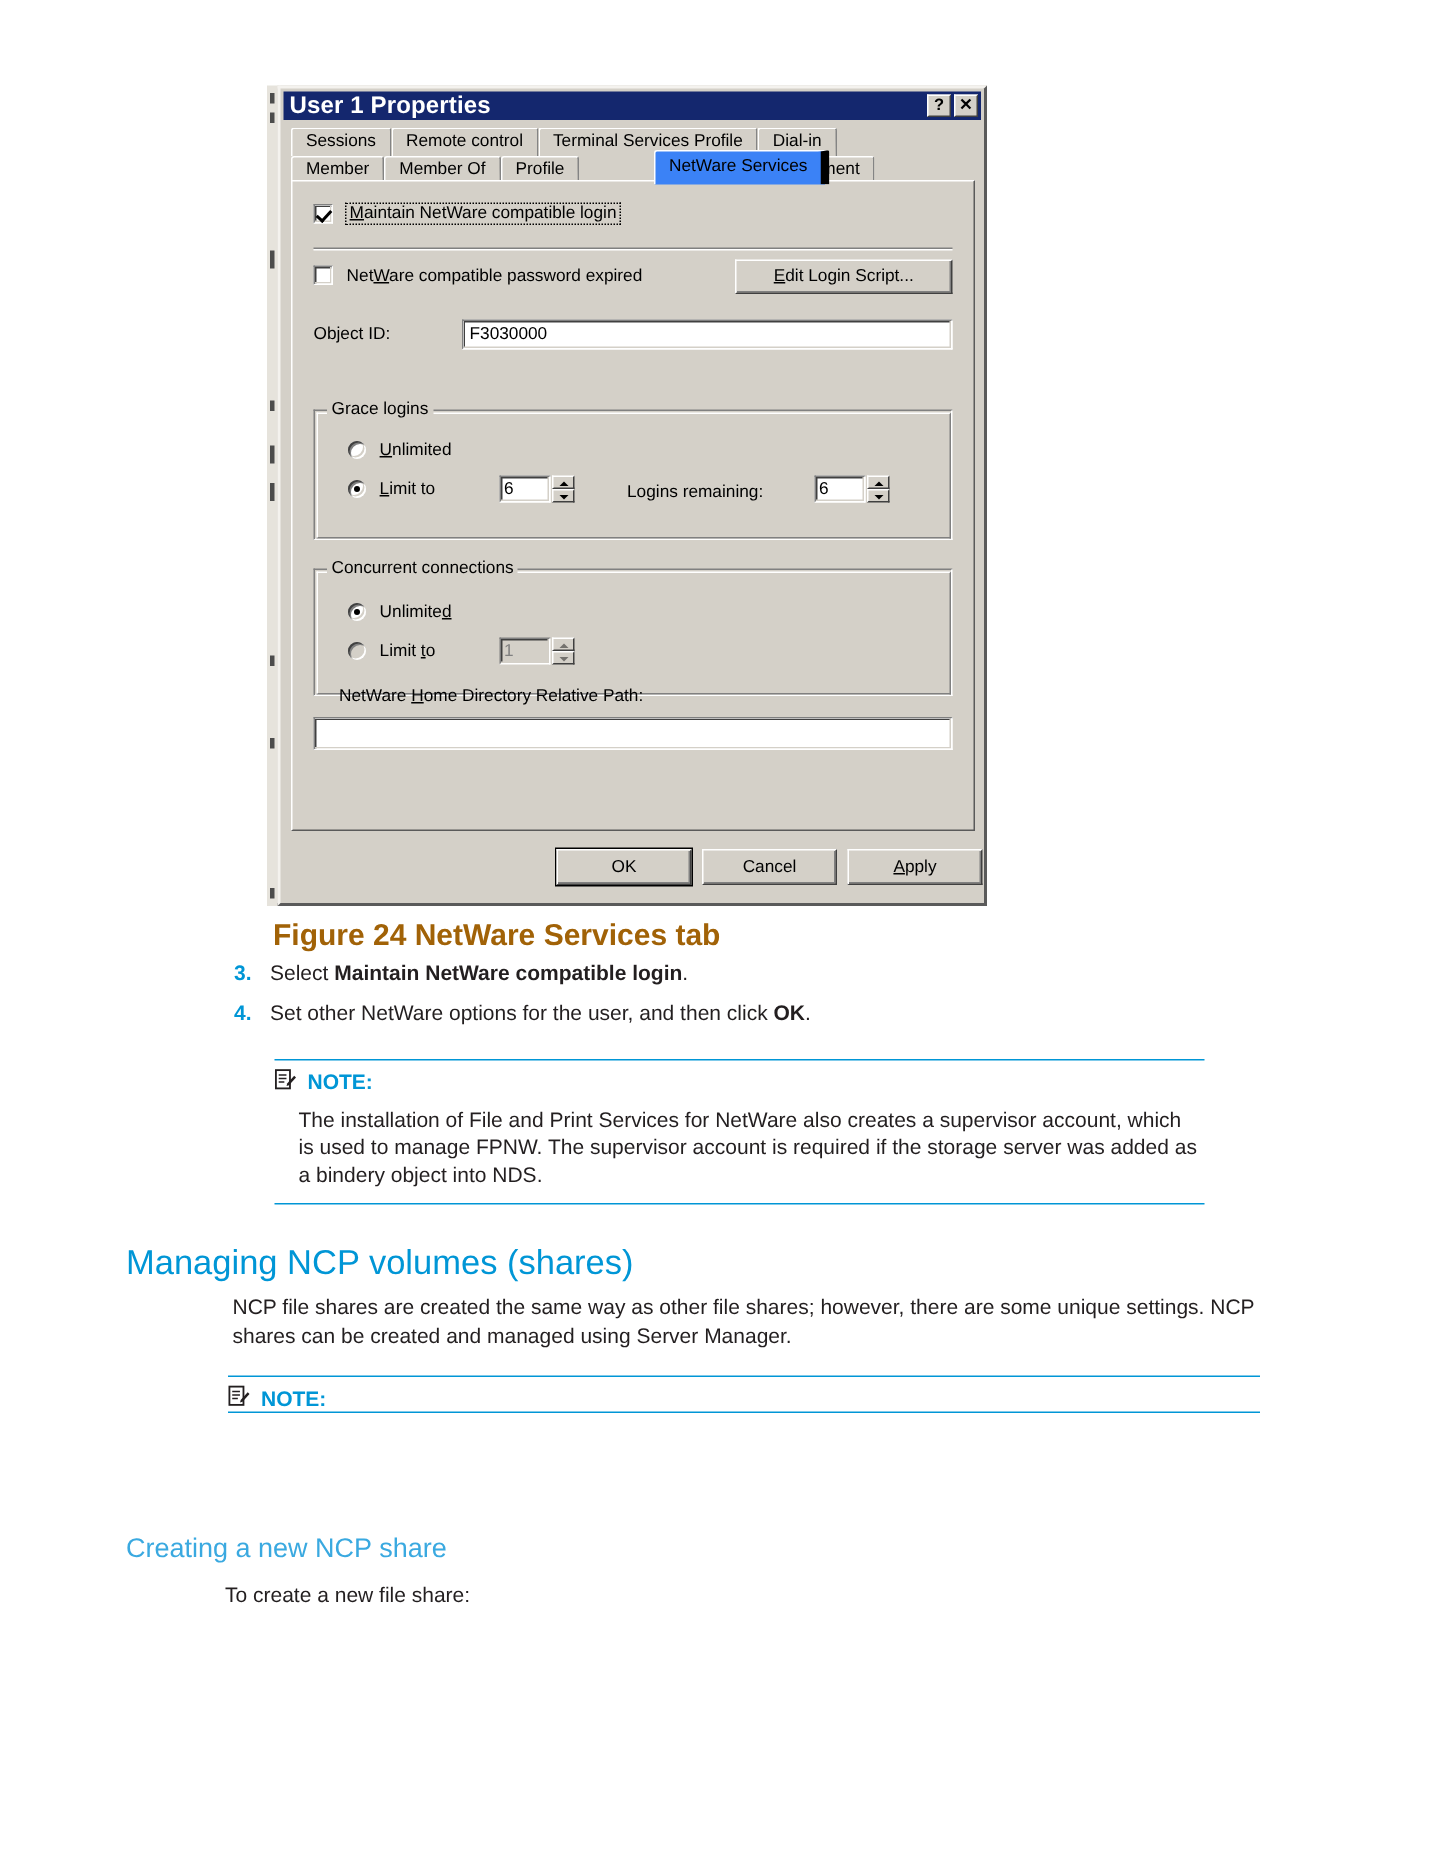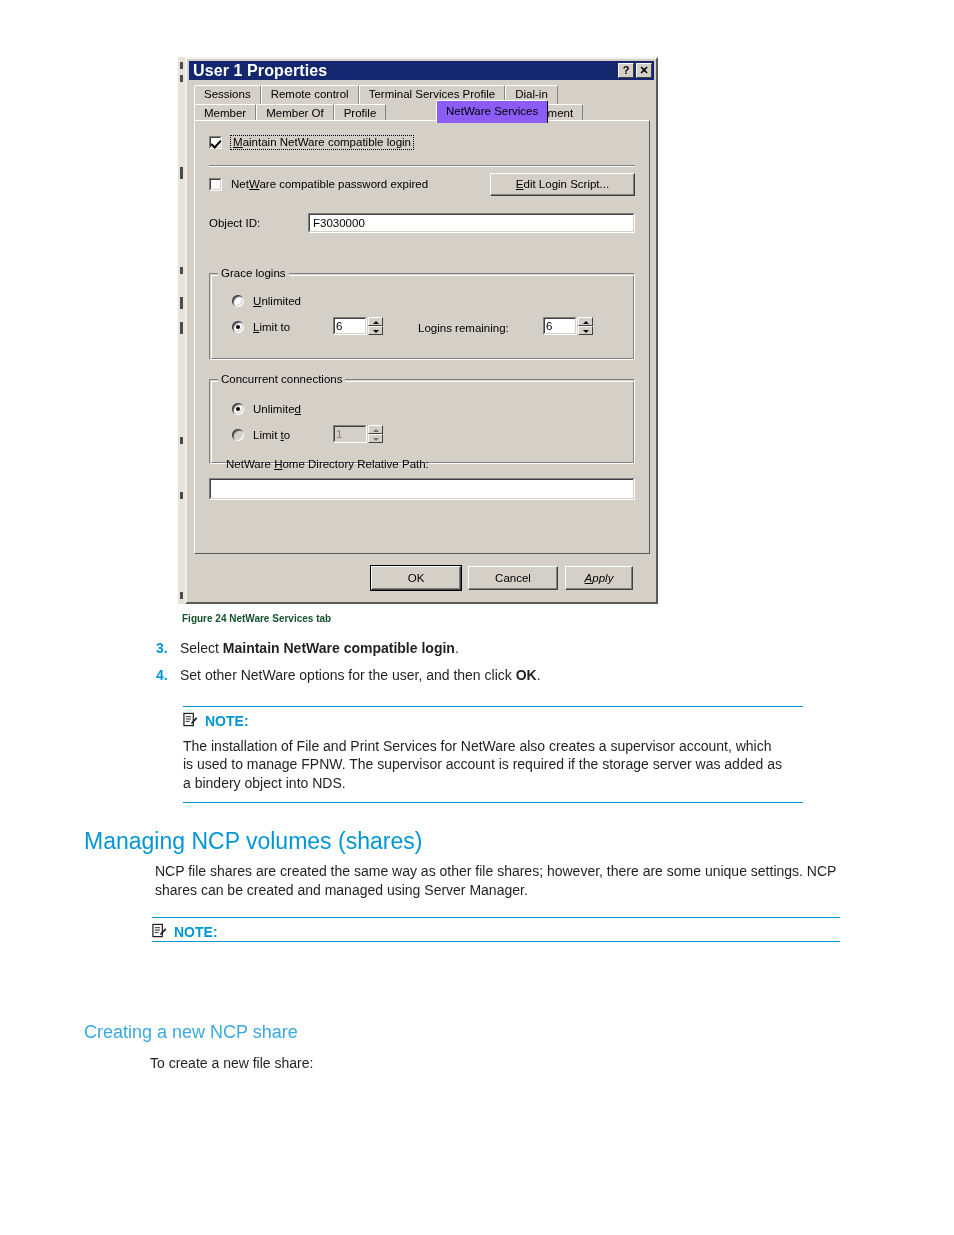--- a/index.html
+++ b/index.html
@@ -74,23 +74,23 @@
     border-top: 1px solid #ffffff;
     border-left: 1px solid #ffffff;
     border-right: 1px solid #848484;
     box-sizing: border-box;
     font-size: 11.5px; white-space: nowrap;
     border-top-left-radius: 2px; border-top-right-radius: 2px;
     cursor: default;
   }
   .tab.sel {
     position: absolute;
-    background: #8b5cf6;
+    background: #3b82f6;
     border: 1px solid #ffffff;
-    border-right: 1px solid #000000;
+    border-right: 6px solid #000000;
     border-bottom: none;
     height: 23px; line-height: 20px;
     z-index: 5;
   }
   .tabpanel {
     position: absolute;
     left: 7px; right: 6px; top: 61px; bottom: 48px;
     background: #d4d0c8;
     border-top: 1px solid #ffffff;
     border-left: 1px solid #ffffff;
@@ -198,21 +198,21 @@
   .u { text-decoration: underline; }
   .dis-text { color: #808080; }
   .sep-line {
     position: absolute; height: 0;
     border-top: 1px solid #808080; border-bottom: 1px solid #ffffff;
   }
 
   
   .fig-caption {
     position: absolute; left: 182px; top: 613px;
-    color: #14532d; font-weight: bold; font-size: 10px;
+    color: #a16207; font-weight: bold; font-size: 20px;
     font-family: "Liberation Sans", sans-serif;
   }
   .step {
     position: absolute; display: flex; font-size: 14px; color: #231f20;
     font-family: "Liberation Sans", sans-serif;
   }
   .step .num {
     color: #0096d6; font-weight: bold; width: 24px; flex: none;
   }
   .note-block { position: absolute; }
@@ -371,21 +371,21 @@
         </div>
       </div>
     </div>
 
     <div class="lbl" style="position:absolute;left:14px;top:337px;padding-left:17px;"><span id="hdl">NetWare <span class="u">H</span>ome Directory Relative Path:</span></div>
     <div class="sunkfield" style="position:absolute;left:14px;top:357px;right:14px;height:22px;"></div>
   </div>
 
   <div class="btn default" style="position:absolute;left:184px;bottom:12px;width:90px;height:24px;line-height:22px;">OK</div>
   <div class="btn" style="position:absolute;left:281px;bottom:12px;width:90px;height:24px;line-height:22px;">Cancel</div>
-  <div class="btn" style="position:absolute;left:378px;bottom:12px;width:68px;height:24px;line-height:22px;font-style:italic;"><span id="apb"><span class="u">A</span>pply</span></div>
+  <div class="btn" style="position:absolute;left:378px;bottom:12px;width:90px;height:24px;line-height:22px;"><span id="apb"><span class="u">A</span>pply</span></div>
 </div>
 
 <div class="fig-caption">Figure 24 NetWare Services tab</div>
 
 <div class="step" style="left:156px; top:640px; width:700px;">
   <span class="num">3.</span>
   <span><span id="s3a">Select </span><b id="s3b">Maintain NetWare compatible login</b><span id="s3c">.</span></span>
 </div>
 
 <div class="step" style="left:156px; top:667px; width:700px;">
@@ -400,21 +400,21 @@
       <svg width="15" height="15" viewBox="0 0 16 16" aria-hidden="true">
         <rect x="1" y="1.5" width="10" height="13" fill="none" stroke="#231f20" stroke-width="1.3"></rect>
         <line x1="3" y1="5" x2="8.5" y2="5" stroke="#231f20" stroke-width="1"></line>
         <line x1="3" y1="7.5" x2="8.5" y2="7.5" stroke="#231f20" stroke-width="1"></line>
         <line x1="3" y1="10" x2="7" y2="10" stroke="#231f20" stroke-width="1"></line>
         <path d="M9 11 L14 5.5 L15.3 6.8 L10.3 12.3 L8.6 12.8 Z" fill="#231f20"></path>
       </svg>
     </span>
     <span>NOTE:</span>
   </div>
-  <div class="note-body" style="margin:7px 0 10px 0; width:600px;">The installation of File and Print Services for NetWare also creates a supervisor account, which is used to manage FPNW. The supervisor account is required if the storage server was added as a bindery object into NDS.</div>
+  <div class="note-body" style="margin:7px 0 10px 16px; width:600px;">The installation of File and Print Services for NetWare also creates a supervisor account, which is used to manage FPNW. The supervisor account is required if the storage server was added as a bindery object into NDS.</div>
   <div class="note-rule"></div>
 </div>
 
 <div class="h1" style="left:84px; top:828px;">Managing NCP volumes (shares)</div>
 
 <div class="para" style="left:155px; top:862px; width:702px;">NCP file shares are created the same way as other file shares; however, there are some unique settings. NCP shares can be created and managed using Server Manager.</div>
 
 <div class="note-block" style="left:152px; top:917px; width:688px;">
   <div class="note-rule"></div>
   <div class="note-head">

